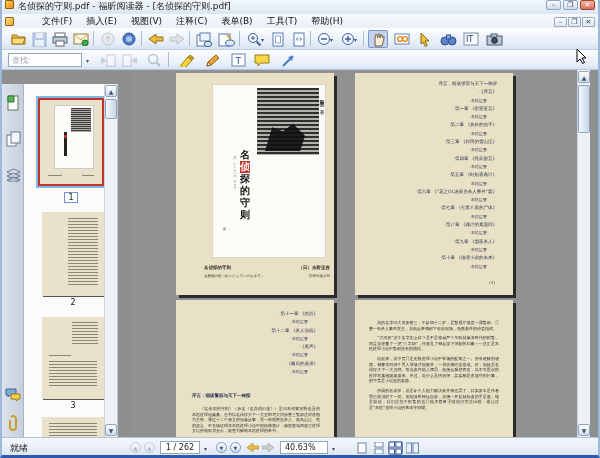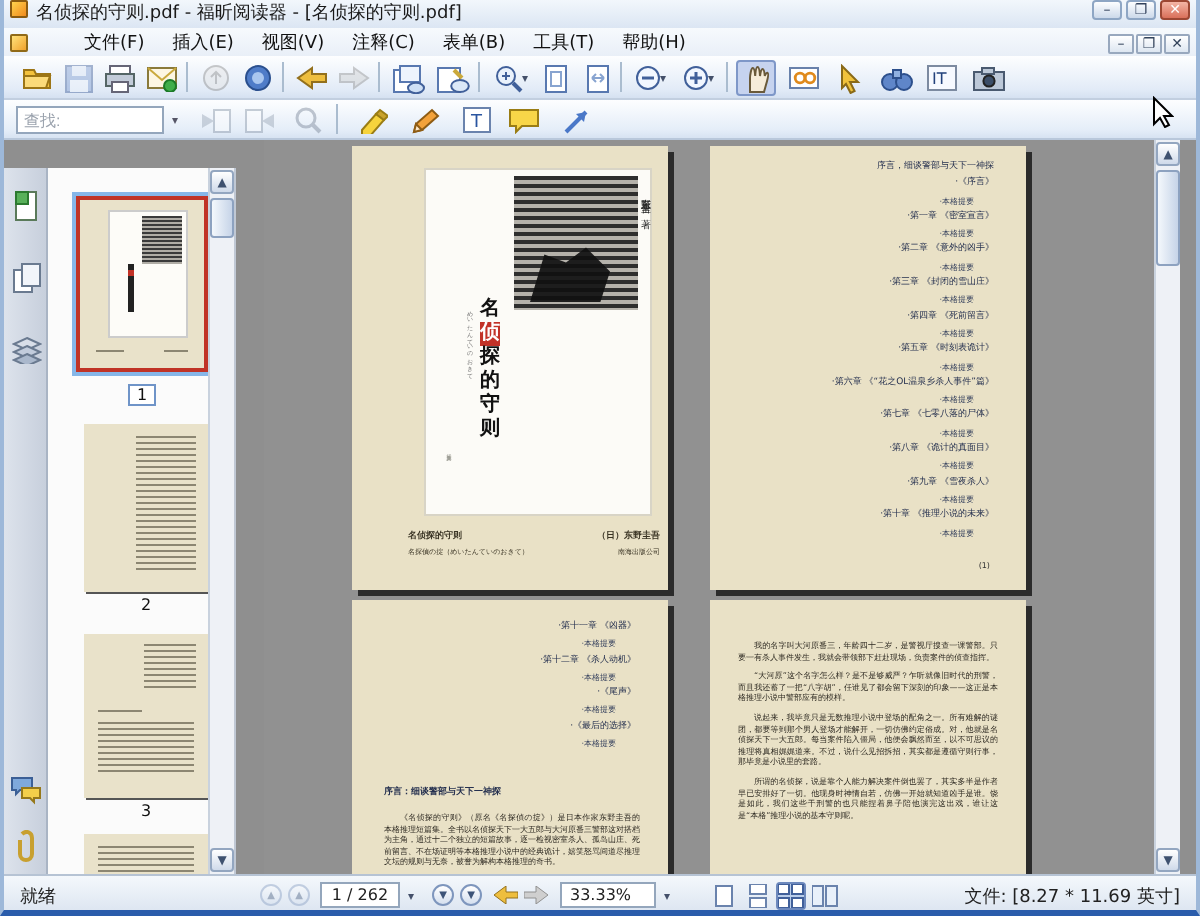--- a/index.html
+++ b/index.html
@@ -533,21 +533,21 @@
       <svg width="12" height="9">
           <path d="M6 0L0 4.5 6 9V6h6V3H6z" fill="#eebe3e" stroke="#93701c" stroke-width=".5"></path>
         </svg>
     </div>
     <div class="navarrow" style="left:259px;">
       <svg width="12" height="9">
           <path d="M6 0l6 4.5L6 9V6H0V3h6z" fill="#cfcfcf" stroke="#909090" stroke-width=".5"></path>
         </svg>
     </div>
 
-    <div class="statbox" style="left:278px; width:48px; text-align:left; padding-left:4px;">33.33%</div>
+    <div class="statbox" style="left:278px; width:48px; text-align:left; padding-left:4px;">40.63%</div>
     <span class="abs" style="left:330px; top:7px; font-size:6px; color:#44506a;">▾</span>
 
     <div class="layoutbtn" style="left:352px;">
       <svg width="10" height="12">
           <rect x="1" y="1" width="8" height="10" fill="#fff" stroke="#6a83ad"></rect>
         </svg>
     </div>
     <div class="layoutbtn" style="left:369px;">
       <svg width="10" height="12">
           <rect x="1" y="0" width="8" height="5" fill="#fff" stroke="#6a83ad"></rect>
@@ -562,21 +562,20 @@
           <rect x="7" y="7" width="5.5" height="5" fill="#fff" stroke="#41609a"></rect>
         </svg>
     </div>
     <div class="layoutbtn" style="left:403px;">
       <svg width="13" height="12">
           <rect x="0" y="1" width="5.5" height="10" fill="#e8f0fa" stroke="#6a83ad"></rect>
           <rect x="7" y="1" width="5.5" height="10" fill="#e8f0fa" stroke="#6a83ad"></rect>
         </svg>
     </div>
 
-    <span class="fileinfo">文件: [8.27 * 11.69 英寸]</span>
   </div>
 
   <div class="cursor">
     <svg width="11" height="16">
         <path d="M1 1l9 9H6l2.5 4.5-2 1L4 11l-3 3z" fill="#fff" stroke="#000"></path>
       </svg>
   </div>
 
 </div>
 

